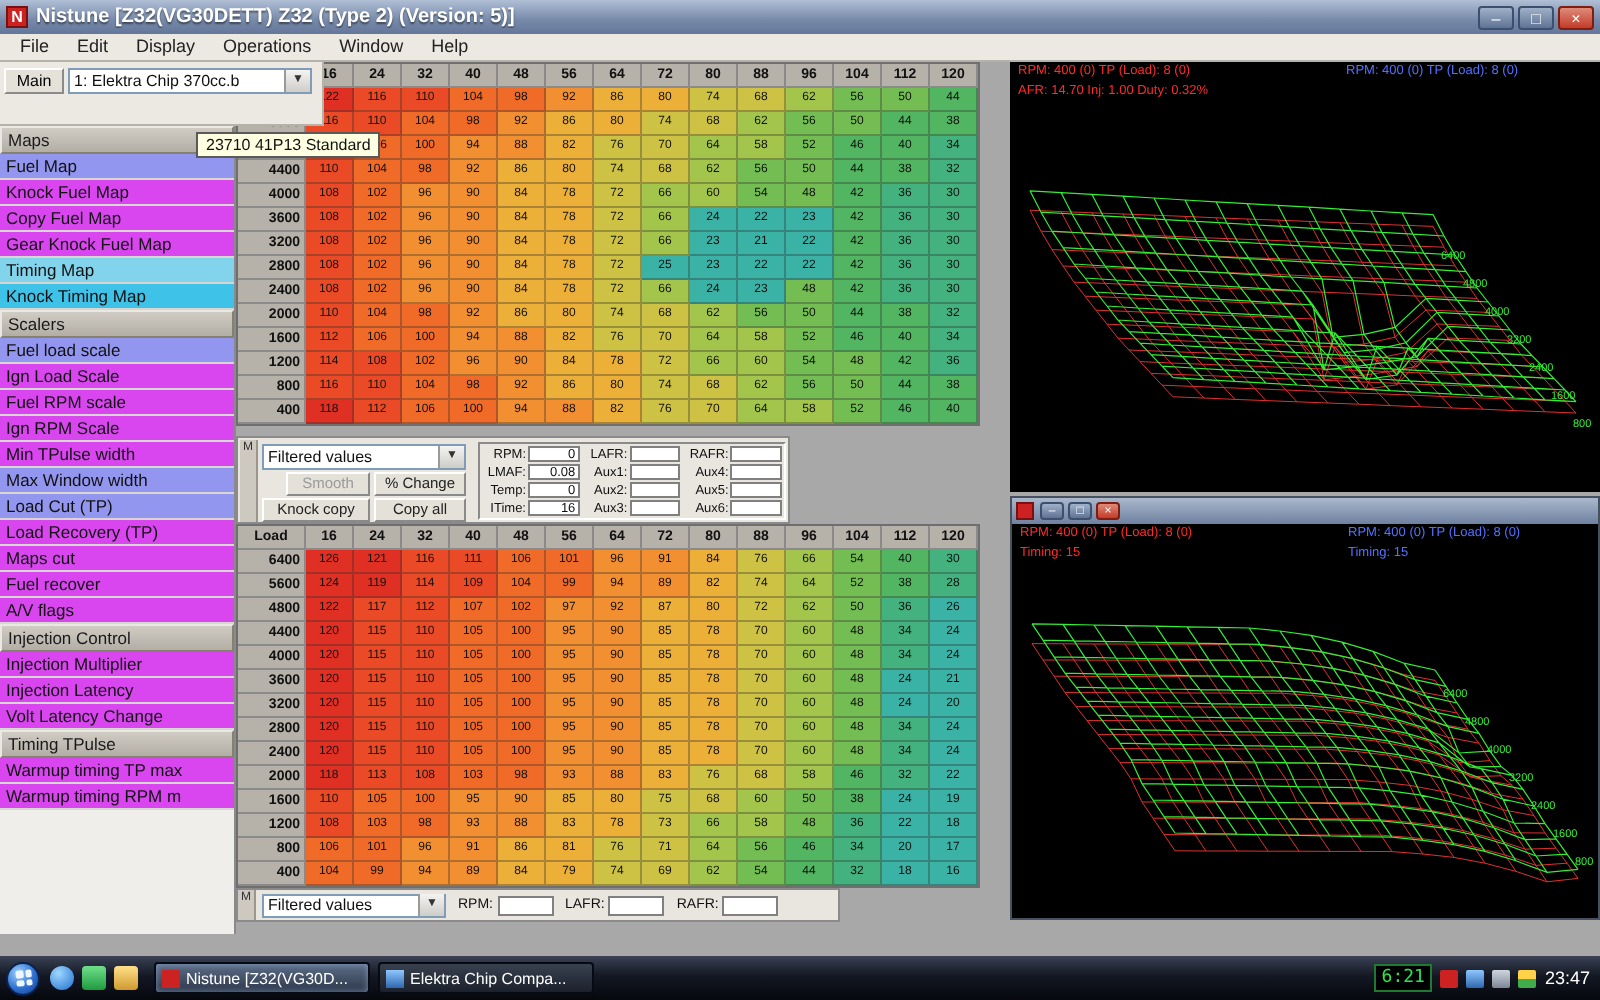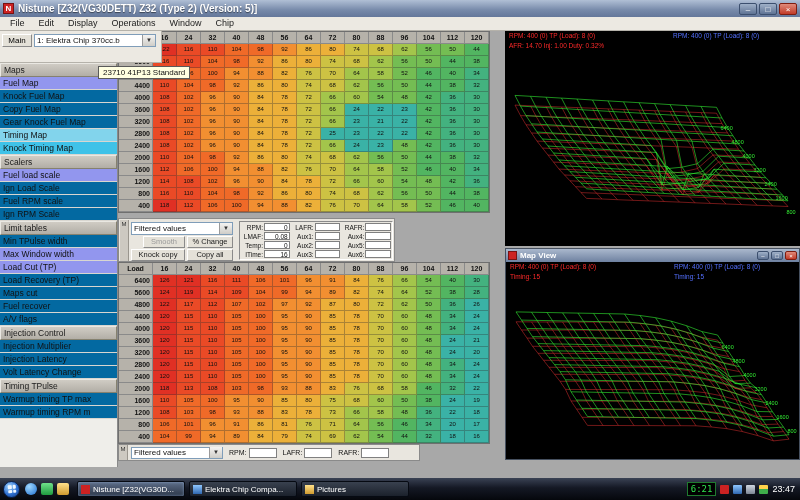--- a/index.html
+++ b/index.html
@@ -26,21 +26,21 @@
   .combo{width:122px;height:13px;background:#fff;border:1px solid #7f9db9;display:flex;align-items:center;}
   .combo .ctext{flex:1;font-size:8px;white-space:nowrap;overflow:hidden;padding-left:2px;color:#111;}
   .combo .carrow{width:13px;height:11px;background:linear-gradient(#f4f3f1,#cfcdc8);border-left:1px solid #9a9a9a;font-size:6px;line-height:11px;text-align:center;color:#333;flex:none;}
 
   
   #tooltip{left:98px;top:66px;background:#ffffe1;border:1px solid #5a5a5a;font-size:8px;padding:1px 4px;z-index:60;white-space:nowrap;color:#111;}
 
   
   #sidebar{left:0;top:63px;width:118px;height:404px;background:#efeeea;z-index:10;border-right:1px solid #8a8a8a;overflow:hidden;}
   .sbheader{height:14px;background:linear-gradient(#d0ccc4,#b2aea6);border:1px solid;border-color:#eae8e2 #85816f #85816f #eae8e2;font-size:8.5px;line-height:12px;padding-left:3px;color:#1a1a1a;white-space:nowrap;overflow:hidden;}
-  .sbitem{height:13px;background:#0369a1;border-bottom:1px solid #d8d6d0;font-size:8.5px;line-height:13px;padding-left:3px;color:#111;white-space:nowrap;overflow:hidden;}
+  .sbitem{height:13px;background:#d946ef;border-bottom:1px solid #d8d6d0;font-size:8.5px;line-height:13px;padding-left:3px;color:#111;white-space:nowrap;overflow:hidden;}
   .hl-purple{background:#9296ee;}
   .hl-cyan{background:#82d4ec;}
   .hl-cyan-dark{background:#3fc2e8;}
 
   
   .gridwin{z-index:5;background:#b0aca4;border:1px solid #6f6f6f;display:grid;}
   .gcell{border-right:1px solid rgba(50,50,50,.35);border-bottom:1px solid rgba(50,50,50,.35);font-size:6px;line-height:11px;text-align:center;color:#101010;overflow:hidden;}
   .ghead,.growhead{background:#b6b2aa;font-size:7px;font-weight:bold;color:#111;border-right:1px solid #8a8a8a;border-bottom:1px solid #8a8a8a;line-height:12px;overflow:hidden;}
   .ghead{text-align:center;}
   .growhead{text-align:right;padding-right:2px;}
@@ -103,21 +103,21 @@
       <div class="winbtn close">×</div>
     </div>
   </div>
 
   <div class="abs" id="menubar">
       <span class="menuitem">File</span>
       <span class="menuitem">Edit</span>
       <span class="menuitem">Display</span>
       <span class="menuitem">Operations</span>
       <span class="menuitem">Window</span>
-      <span class="menuitem">Chip</span>
+      <span class="menuitem">Help</span>
     </div>
 
   <div class="abs" id="toolbar">
     <div class="toolrow">
       <div class="toolbtn">Main</div>
       <div class="combo">
         <div class="ctext">1: Elektra Chip 370cc.b</div>
         <div class="carrow">▼</div>
       </div>
     </div>
@@ -131,21 +131,20 @@
       <div class="sbitem">Knock Fuel Map</div>
       <div class="sbitem">Copy Fuel Map</div>
       <div class="sbitem">Gear Knock Fuel Map</div>
       <div class="sbitem hl-cyan">Timing Map</div>
       <div class="sbitem hl-cyan-dark">Knock Timing Map</div>
       <div class="sbheader">Scalers</div>
       <div class="sbitem hl-purple">Fuel load scale</div>
       <div class="sbitem">Ign Load Scale</div>
       <div class="sbitem">Fuel RPM scale</div>
       <div class="sbitem">Ign RPM Scale</div>
-      <div class="sbheader">Limit tables</div>
       <div class="sbitem">Min TPulse width</div>
       <div class="sbitem hl-purple">Max Window width</div>
       <div class="sbitem hl-purple">Load Cut (TP)</div>
       <div class="sbitem">Load Recovery (TP)</div>
       <div class="sbitem">Maps cut</div>
       <div class="sbitem">Fuel recover</div>
       <div class="sbitem">A/V flags</div>
       <div class="sbheader">Injection Control</div>
       <div class="sbitem">Injection Multiplier</div>
       <div class="sbitem">Injection Latency</div>
@@ -707,21 +706,20 @@
         <text x="281.5" y="182.6" fill="#33ee33" font-size="5.5">800</text>
       </svg>
     <div class="trace" style="left:4px;top:1px;color:#ff2a2a;">RPM: 400 (0)   TP (Load): 8 (0)</div>
     <div class="trace" style="left:168px;top:1px;color:#5470ff;">RPM: 400 (0)   TP (Load): 8 (0)</div>
     <div class="trace" style="left:4px;top:11px;color:#ff2a2a;">AFR: 14.70   Inj: 1.00   Duty: 0.32%</div>
   </div>
 
   <div class="abs" id="mapview">
     <div id="mvtitle">
       <div class="ticon"></div>
-      <div class="ttext">Map View</div>
       <div class="winbtns">
         <div class="winbtn">–</div>
         <div class="winbtn">□</div>
         <div class="winbtn close">×</div>
       </div>
     </div>
     <div style="position:relative;width:295px;height:198px;">
       <svg class="meshsvg" id="mesh2" width="295" height="198" viewBox="0 0 295 198">
           <path d="M10.0,59.8 L25.5,59.9 L41.0,60.0 L56.5,60.0 L72.0,60.1 L87.5,60.1 L103.0,60.2 L118.5,60.2 L134.0,61.4 L149.5,63.2 L165.0,66.1 L180.5,70.1 L196.0,75.3 L211.5,78.2 M15.5,68.0 L31.0,68.0 L46.5,68.1 L62.0,68.1 L77.5,68.2 L93.0,68.3 L108.5,68.3 L124.0,68.4 L139.5,69.5 L155.0,71.3 L170.5,74.2 L186.0,78.3 L201.5,83.4 L217.0,86.3 M21.0,76.1 L36.5,76.2 L52.0,76.2 L67.5,76.3 L83.0,76.3 L98.5,76.4 L114.0,76.4 L129.5,76.5 L145.0,77.7 L160.5,79.5 L176.0,82.4 L191.5,86.4 L207.0,91.6 L222.5,94.5 M26.5,84.3 L42.0,84.3 L57.5,84.4 L73.0,84.4 L88.5,84.5 L104.0,84.5 L119.5,84.6 L135.0,84.6 L150.5,85.8 L166.0,87.6 L181.5,90.5 L197.0,94.5 L212.5,99.7 L228.0,102.6 M32.0,91.3 L47.5,91.3 L63.0,91.4 L78.5,91.4 L94.0,91.5 L109.5,91.5 L125.0,91.6 L140.5,91.6 L156.0,92.8 L171.5,94.6 L187.0,97.5 L202.5,101.5 L218.0,106.7 L233.5,109.6 M37.5,98.3 L53.0,98.3 L68.5,98.4 L84.0,98.4 L99.5,98.5 L115.0,98.5 L130.5,98.6 L146.0,98.6 L161.5,99.8 L177.0,101.6 L192.5,104.5 L208.0,108.5 L223.5,119.4 L239.0,118.3 M43.0,105.3 L58.5,105.3 L74.0,105.4 L89.5,105.4 L105.0,105.5 L120.5,105.5 L136.0,105.6 L151.5,105.6 L167.0,106.8 L182.5,108.6 L198.0,111.5 L213.5,115.5 L229.0,126.4 L244.5,125.9 M48.5,112.3 L64.0,112.3 L79.5,112.4 L95.0,112.4 L110.5,112.5 L126.0,112.5 L141.5,112.6 L157.0,112.6 L172.5,113.8 L188.0,115.6 L203.5,118.5 L219.0,122.5 L234.5,127.7 L250.0,130.6 M54.0,119.3 L69.5,119.3 L85.0,119.4 L100.5,119.4 L116.0,119.5 L131.5,119.5 L147.0,119.6 L162.5,119.6 L178.0,120.8 L193.5,122.6 L209.0,125.5 L224.5,129.5 L240.0,134.7 L255.5,137.6 M59.5,127.4 L75.0,127.5 L90.5,127.5 L106.0,127.6 L121.5,127.6 L137.0,127.7 L152.5,127.7 L168.0,127.8 L183.5,129.0 L199.0,130.7 L214.5,133.6 L230.0,137.7 L245.5,142.9 L261.0,145.8 M65.0,139.0 L80.5,139.0 L96.0,139.1 L111.5,139.1 L127.0,139.2 L142.5,139.2 L158.0,139.3 L173.5,139.3 L189.0,140.5 L204.5,142.3 L220.0,145.2 L235.5,149.2 L251.0,154.4 L266.5,154.5 M70.5,147.1 L86.0,147.2 L101.5,147.2 L117.0,147.3 L132.5,147.3 L148.0,147.4 L163.5,147.4 L179.0,147.5 L194.5,148.7 L210.0,150.4 L225.5,153.3 L241.0,157.4 L256.5,162.6 L272.0,162.1 M76.0,155.3 L91.5,155.3 L107.0,155.4 L122.5,155.4 L138.0,155.5 L153.5,155.5 L169.0,155.6 L184.5,155.6 L200.0,156.8 L215.5,158.6 L231.0,161.5 L246.5,165.5 L262.0,170.7 L277.5,169.6 M81.5,163.4 L97.0,163.5 L112.5,163.5 L128.0,163.6 L143.5,163.6 L159.0,163.7 L174.5,163.7 L190.0,163.8 L205.5,165.0 L221.0,166.7 L236.5,169.6 L252.0,173.7 L267.5,178.9 L283.0,177.2 M10.0,59.8 L15.5,68.0 L21.0,76.1 L26.5,84.3 L32.0,91.3 L37.5,98.3 L43.0,105.3 L48.5,112.3 L54.0,119.3 L59.5,127.4 L65.0,139.0 L70.5,147.1 L76.0,155.3 L81.5,163.4 M25.5,59.9 L31.0,68.0 L36.5,76.2 L42.0,84.3 L47.5,91.3 L53.0,98.3 L58.5,105.3 L64.0,112.3 L69.5,119.3 L75.0,127.5 L80.5,139.0 L86.0,147.2 L91.5,155.3 L97.0,163.5 M41.0,60.0 L46.5,68.1 L52.0,76.2 L57.5,84.4 L63.0,91.4 L68.5,98.4 L74.0,105.4 L79.5,112.4 L85.0,119.4 L90.5,127.5 L96.0,139.1 L101.5,147.2 L107.0,155.4 L112.5,163.5 M56.5,60.0 L62.0,68.1 L67.5,76.3 L73.0,84.4 L78.5,91.4 L84.0,98.4 L89.5,105.4 L95.0,112.4 L100.5,119.4 L106.0,127.6 L111.5,139.1 L117.0,147.3 L122.5,155.4 L128.0,163.6 M72.0,60.1 L77.5,68.2 L83.0,76.3 L88.5,84.5 L94.0,91.5 L99.5,98.5 L105.0,105.5 L110.5,112.5 L116.0,119.5 L121.5,127.6 L127.0,139.2 L132.5,147.3 L138.0,155.5 L143.5,163.6 M87.5,60.1 L93.0,68.3 L98.5,76.4 L104.0,84.5 L109.5,91.5 L115.0,98.5 L120.5,105.5 L126.0,112.5 L131.5,119.5 L137.0,127.7 L142.5,139.2 L148.0,147.4 L153.5,155.5 L159.0,163.7 M103.0,60.2 L108.5,68.3 L114.0,76.4 L119.5,84.6 L125.0,91.6 L130.5,98.6 L136.0,105.6 L141.5,112.6 L147.0,119.6 L152.5,127.7 L158.0,139.3 L163.5,147.4 L169.0,155.6 L174.5,163.7 M118.5,60.2 L124.0,68.4 L129.5,76.5 L135.0,84.6 L140.5,91.6 L146.0,98.6 L151.5,105.6 L157.0,112.6 L162.5,119.6 L168.0,127.8 L173.5,139.3 L179.0,147.5 L184.5,155.6 L190.0,163.8 M134.0,61.4 L139.5,69.5 L145.0,77.7 L150.5,85.8 L156.0,92.8 L161.5,99.8 L167.0,106.8 L172.5,113.8 L178.0,120.8 L183.5,129.0 L189.0,140.5 L194.5,148.7 L200.0,156.8 L205.5,165.0 M149.5,63.2 L155.0,71.3 L160.5,79.5 L166.0,87.6 L171.5,94.6 L177.0,101.6 L182.5,108.6 L188.0,115.6 L193.5,122.6 L199.0,130.7 L204.5,142.3 L210.0,150.4 L215.5,158.6 L221.0,166.7 M165.0,66.1 L170.5,74.2 L176.0,82.4 L181.5,90.5 L187.0,97.5 L192.5,104.5 L198.0,111.5 L203.5,118.5 L209.0,125.5 L214.5,133.6 L220.0,145.2 L225.5,153.3 L231.0,161.5 L236.5,169.6 M180.5,70.1 L186.0,78.3 L191.5,86.4 L197.0,94.5 L202.5,101.5 L208.0,108.5 L213.5,115.5 L219.0,122.5 L224.5,129.5 L230.0,137.7 L235.5,149.2 L241.0,157.4 L246.5,165.5 L252.0,173.7 M196.0,75.3 L201.5,83.4 L207.0,91.6 L212.5,99.7 L218.0,106.7 L223.5,119.4 L229.0,126.4 L234.5,127.7 L240.0,134.7 L245.5,142.9 L251.0,154.4 L256.5,162.6 L262.0,170.7 L267.5,178.9 M211.5,78.2 L217.0,86.3 L222.5,94.5 L228.0,102.6 L233.5,109.6 L239.0,118.3 L244.5,125.9 L250.0,130.6 L255.5,137.6 L261.0,145.8 L266.5,154.5 L272.0,162.1 L277.5,169.6 L283.0,177.2 " fill="none" stroke="#e03030" stroke-width="0.5"></path>
           <path d="M10.0,49.9 L25.5,50.2 L41.0,50.5 L56.5,50.8 L72.0,51.1 L87.5,51.4 L103.0,51.7 L118.5,52.0 L134.0,53.5 L149.5,55.7 L165.0,59.1 L180.5,63.7 L196.0,69.6 L211.5,73.0 M15.5,58.1 L31.0,58.4 L46.5,58.7 L62.0,59.0 L77.5,59.3 L93.0,59.6 L108.5,59.9 L124.0,60.2 L139.5,61.8 L155.0,63.9 L170.5,67.3 L186.0,72.0 L201.5,77.8 L217.0,81.2 M21.0,66.4 L36.5,66.7 L52.0,67.0 L67.5,67.3 L83.0,67.6 L98.5,67.9 L114.0,68.2 L129.5,68.5 L145.0,70.0 L160.5,72.2 L176.0,75.6 L191.5,80.2 L207.0,86.1 L222.5,89.5 M26.5,74.6 L42.0,74.9 L57.5,75.2 L73.0,75.5 L88.5,75.8 L104.0,76.1 L119.5,76.4 L135.0,76.7 L150.5,78.2 L166.0,80.4 L181.5,83.8 L197.0,88.4 L212.5,94.3 L228.0,97.7 M32.0,81.6 L47.5,81.9 L63.0,82.2 L78.5,82.5 L94.0,82.8 L109.5,83.1 L125.0,83.4 L140.5,83.7 L156.0,85.2 L171.5,87.4 L187.0,90.8 L202.5,95.4 L218.0,101.3 L233.5,104.7 M37.5,88.6 L53.0,88.9 L68.5,89.2 L84.0,89.5 L99.5,89.8 L115.0,90.1 L130.5,90.4 L146.0,90.7 L161.5,92.2 L177.0,94.4 L192.5,97.8 L208.0,102.4 L223.5,114.5 L239.0,113.6 M43.0,95.6 L58.5,95.9 L74.0,96.2 L89.5,96.5 L105.0,96.8 L120.5,97.1 L136.0,97.4 L151.5,97.7 L167.0,99.2 L182.5,101.4 L198.0,104.8 L213.5,109.4 L229.0,121.5 L244.5,121.2 M48.5,102.6 L64.0,102.9 L79.5,103.2 L95.0,103.5 L110.5,103.8 L126.0,104.1 L141.5,104.4 L157.0,104.7 L172.5,106.2 L188.0,108.4 L203.5,111.8 L219.0,116.4 L234.5,122.3 L250.0,125.7 M54.0,109.6 L69.5,109.9 L85.0,110.2 L100.5,110.5 L116.0,110.8 L131.5,111.1 L147.0,111.4 L162.5,111.7 L178.0,113.2 L193.5,115.4 L209.0,118.8 L224.5,123.4 L240.0,129.3 L255.5,132.7 M59.5,117.8 L75.0,118.1 L90.5,118.4 L106.0,118.7 L121.5,119.0 L137.0,119.3 L152.5,119.6 L168.0,119.9 L183.5,121.5 L199.0,123.6 L214.5,127.0 L230.0,131.7 L245.5,137.6 L261.0,141.0 M65.0,129.8 L80.5,130.1 L96.0,130.4 L111.5,130.7 L127.0,131.0 L142.5,131.3 L158.0,131.6 L173.5,131.9 L189.0,133.4 L204.5,135.6 L220.0,139.0 L235.5,143.6 L251.0,149.5 L266.5,149.8 M70.5,138.0 L86.0,138.3 L101.5,138.6 L117.0,138.9 L132.5,139.2 L148.0,139.5 L163.5,139.8 L179.0,140.1 L194.5,141.7 L210.0,143.8 L225.5,147.2 L241.0,151.9 L256.5,157.8 L272.0,157.4 M76.0,146.3 L91.5,146.6 L107.0,146.9 L122.5,147.2 L138.0,147.5 L153.5,147.8 L169.0,148.1 L184.5,148.4 L200.0,149.9 L215.5,152.1 L231.0,155.5 L246.5,160.1 L262.0,166.0 L277.5,165.1 M81.5,154.5 L97.0,154.8 L112.5,155.1 L128.0,155.4 L143.5,155.7 L159.0,156.0 L174.5,156.3 L190.0,156.6 L205.5,158.2 L221.0,160.3 L236.5,163.7 L252.0,168.4 L267.5,174.2 L283.0,172.7 M10.0,49.9 L15.5,58.1 L21.0,66.4 L26.5,74.6 L32.0,81.6 L37.5,88.6 L43.0,95.6 L48.5,102.6 L54.0,109.6 L59.5,117.8 L65.0,129.8 L70.5,138.0 L76.0,146.3 L81.5,154.5 M25.5,50.2 L31.0,58.4 L36.5,66.7 L42.0,74.9 L47.5,81.9 L53.0,88.9 L58.5,95.9 L64.0,102.9 L69.5,109.9 L75.0,118.1 L80.5,130.1 L86.0,138.3 L91.5,146.6 L97.0,154.8 M41.0,50.5 L46.5,58.7 L52.0,67.0 L57.5,75.2 L63.0,82.2 L68.5,89.2 L74.0,96.2 L79.5,103.2 L85.0,110.2 L90.5,118.4 L96.0,130.4 L101.5,138.6 L107.0,146.9 L112.5,155.1 M56.5,50.8 L62.0,59.0 L67.5,67.3 L73.0,75.5 L78.5,82.5 L84.0,89.5 L89.5,96.5 L95.0,103.5 L100.5,110.5 L106.0,118.7 L111.5,130.7 L117.0,138.9 L122.5,147.2 L128.0,155.4 M72.0,51.1 L77.5,59.3 L83.0,67.6 L88.5,75.8 L94.0,82.8 L99.5,89.8 L105.0,96.8 L110.5,103.8 L116.0,110.8 L121.5,119.0 L127.0,131.0 L132.5,139.2 L138.0,147.5 L143.5,155.7 M87.5,51.4 L93.0,59.6 L98.5,67.9 L104.0,76.1 L109.5,83.1 L115.0,90.1 L120.5,97.1 L126.0,104.1 L131.5,111.1 L137.0,119.3 L142.5,131.3 L148.0,139.5 L153.5,147.8 L159.0,156.0 M103.0,51.7 L108.5,59.9 L114.0,68.2 L119.5,76.4 L125.0,83.4 L130.5,90.4 L136.0,97.4 L141.5,104.4 L147.0,111.4 L152.5,119.6 L158.0,131.6 L163.5,139.8 L169.0,148.1 L174.5,156.3 M118.5,52.0 L124.0,60.2 L129.5,68.5 L135.0,76.7 L140.5,83.7 L146.0,90.7 L151.5,97.7 L157.0,104.7 L162.5,111.7 L168.0,119.9 L173.5,131.9 L179.0,140.1 L184.5,148.4 L190.0,156.6 M134.0,53.5 L139.5,61.8 L145.0,70.0 L150.5,78.2 L156.0,85.2 L161.5,92.2 L167.0,99.2 L172.5,106.2 L178.0,113.2 L183.5,121.5 L189.0,133.4 L194.5,141.7 L200.0,149.9 L205.5,158.2 M149.5,55.7 L155.0,63.9 L160.5,72.2 L166.0,80.4 L171.5,87.4 L177.0,94.4 L182.5,101.4 L188.0,108.4 L193.5,115.4 L199.0,123.6 L204.5,135.6 L210.0,143.8 L215.5,152.1 L221.0,160.3 M165.0,59.1 L170.5,67.3 L176.0,75.6 L181.5,83.8 L187.0,90.8 L192.5,97.8 L198.0,104.8 L203.5,111.8 L209.0,118.8 L214.5,127.0 L220.0,139.0 L225.5,147.2 L231.0,155.5 L236.5,163.7 M180.5,63.7 L186.0,72.0 L191.5,80.2 L197.0,88.4 L202.5,95.4 L208.0,102.4 L213.5,109.4 L219.0,116.4 L224.5,123.4 L230.0,131.7 L235.5,143.6 L241.0,151.9 L246.5,160.1 L252.0,168.4 M196.0,69.6 L201.5,77.8 L207.0,86.1 L212.5,94.3 L218.0,101.3 L223.5,114.5 L229.0,121.5 L234.5,122.3 L240.0,129.3 L245.5,137.6 L251.0,149.5 L256.5,157.8 L262.0,166.0 L267.5,174.2 M211.5,73.0 L217.0,81.2 L222.5,89.5 L228.0,97.7 L233.5,104.7 L239.0,113.6 L244.5,121.2 L250.0,125.7 L255.5,132.7 L261.0,141.0 L266.5,149.8 L272.0,157.4 L277.5,165.1 L283.0,172.7 " fill="none" stroke="#33ee33" stroke-width="0.6"></path>
@@ -755,24 +753,20 @@
     <div class="qlicon" style="background:linear-gradient(#ffe08a,#cf9a2f);"></div>
     <span id="taskbtns" style="display:flex;align-items:center;justify-content:center;">
         <div class="taskbtn active">
           <div class="tbicon" style="background: rgb(204, 34, 34);"></div>
           <span class="tbtext">Nistune [Z32(VG30D...</span>
         </div>
         <div class="taskbtn">
           <div class="tbicon" style="background: linear-gradient(rgb(143, 199, 255), rgb(47, 103, 176));"></div>
           <span class="tbtext">Elektra Chip Compa...</span>
         </div>
-        <div class="taskbtn">
-          <div class="tbicon" style="background: linear-gradient(rgb(255, 224, 138), rgb(207, 154, 47));"></div>
-          <span class="tbtext">Pictures</span>
-        </div>
       </span>
     <div id="tray">
       <div id="timer">6:21</div>
       <div class="trayicon" style="background:#cc2222;"></div>
       <div class="trayicon" style="background:linear-gradient(#8fc7ff,#2f67b0);"></div>
       <div class="trayicon" style="background:linear-gradient(#cfd6e0,#7d8694);"></div>
       <div class="trayicon" style="background:linear-gradient(#ffd24a 50%,#3fae4a 50%);"></div>
       <div id="clock">23:47</div>
     </div>
   </div>

